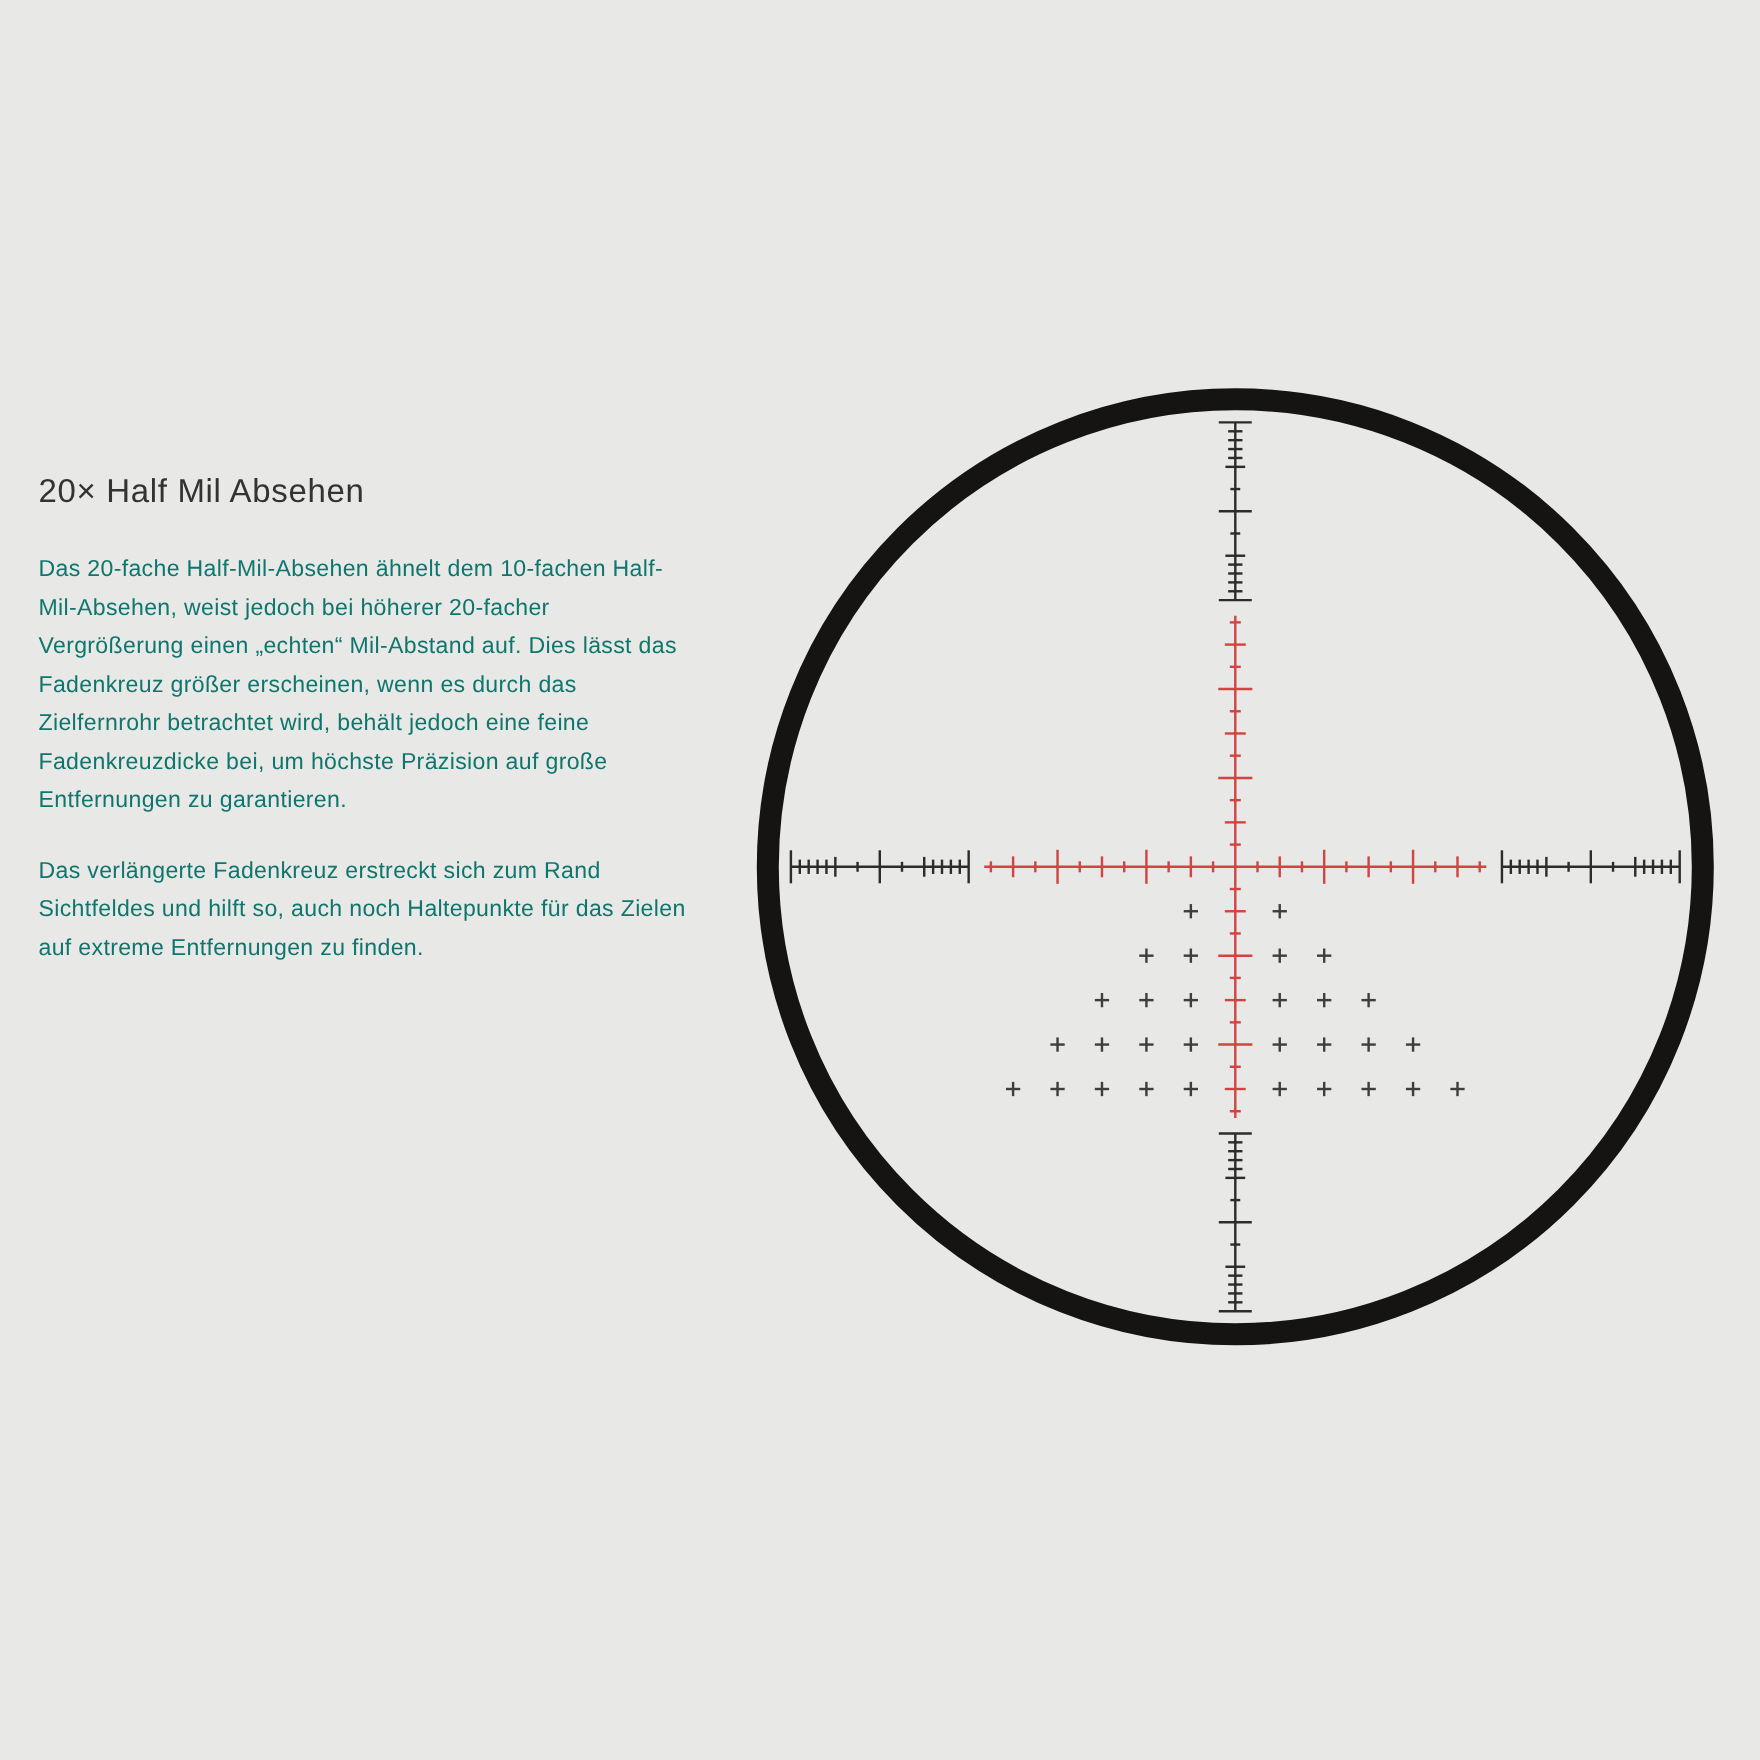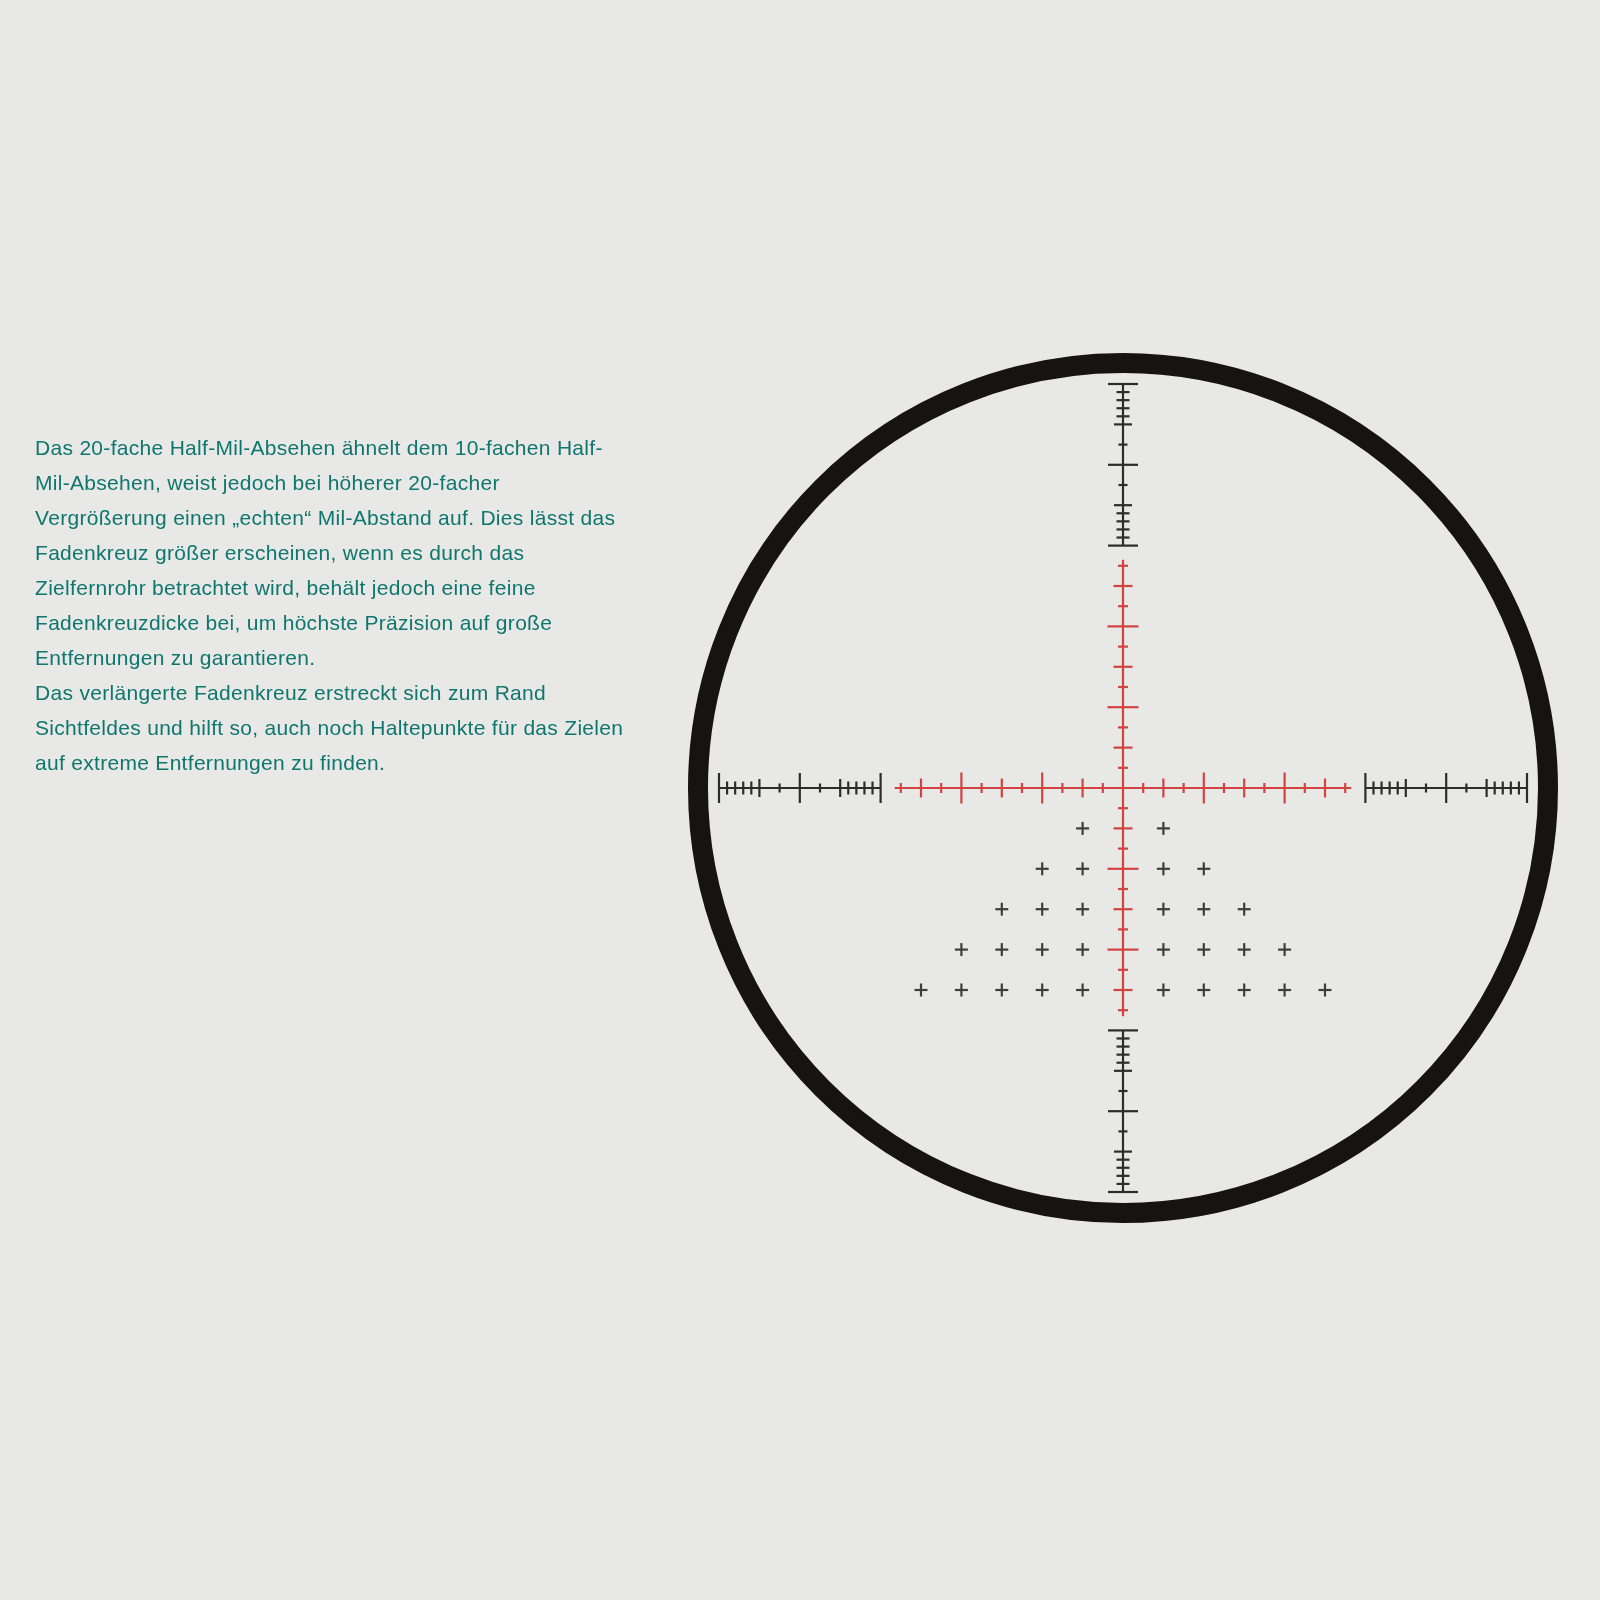--- a/index.html
+++ b/index.html
@@ -15,29 +15,30 @@
   }
   .title{
     font-size:30px;font-weight:400;color:#333333;
     letter-spacing:0.6px;line-height:34px;margin:0 0 36px 0;
   }
   .para{
     font-size:21px;font-weight:400;color:#0f766e;
     letter-spacing:0.3px;line-height:35px;margin:0;
     white-space:pre-line;
   }
-  .para + .para{}
+  .para + .para{margin-top:29px;}
   .reticle-svg{position:absolute;left:0;top:0;}
 </style>
 </head>
 <body>
 
 <div class="stage">
 
   <div class="text-block">
+    <h1 class="title">20× Half Mil Absehen</h1>
     <p class="para">Das 20-fache Half-Mil-Absehen ähnelt dem 10-fachen Half-
 Mil-Absehen, weist jedoch bei höherer 20-facher
 Vergrößerung einen „echten“ Mil-Abstand auf. Dies lässt das
 Fadenkreuz größer erscheinen, wenn es durch das
 Zielfernrohr betrachtet wird, behält jedoch eine feine
 Fadenkreuzdicke bei, um höchste Präzision auf große
 Entfernungen zu garantieren.</p>
     <p class="para">Das verlängerte Fadenkreuz erstreckt sich zum Rand
 Sichtfeldes und hilft so, auch noch Haltepunkte für das Zielen
 auf extreme Entfernungen zu finden.</p>

